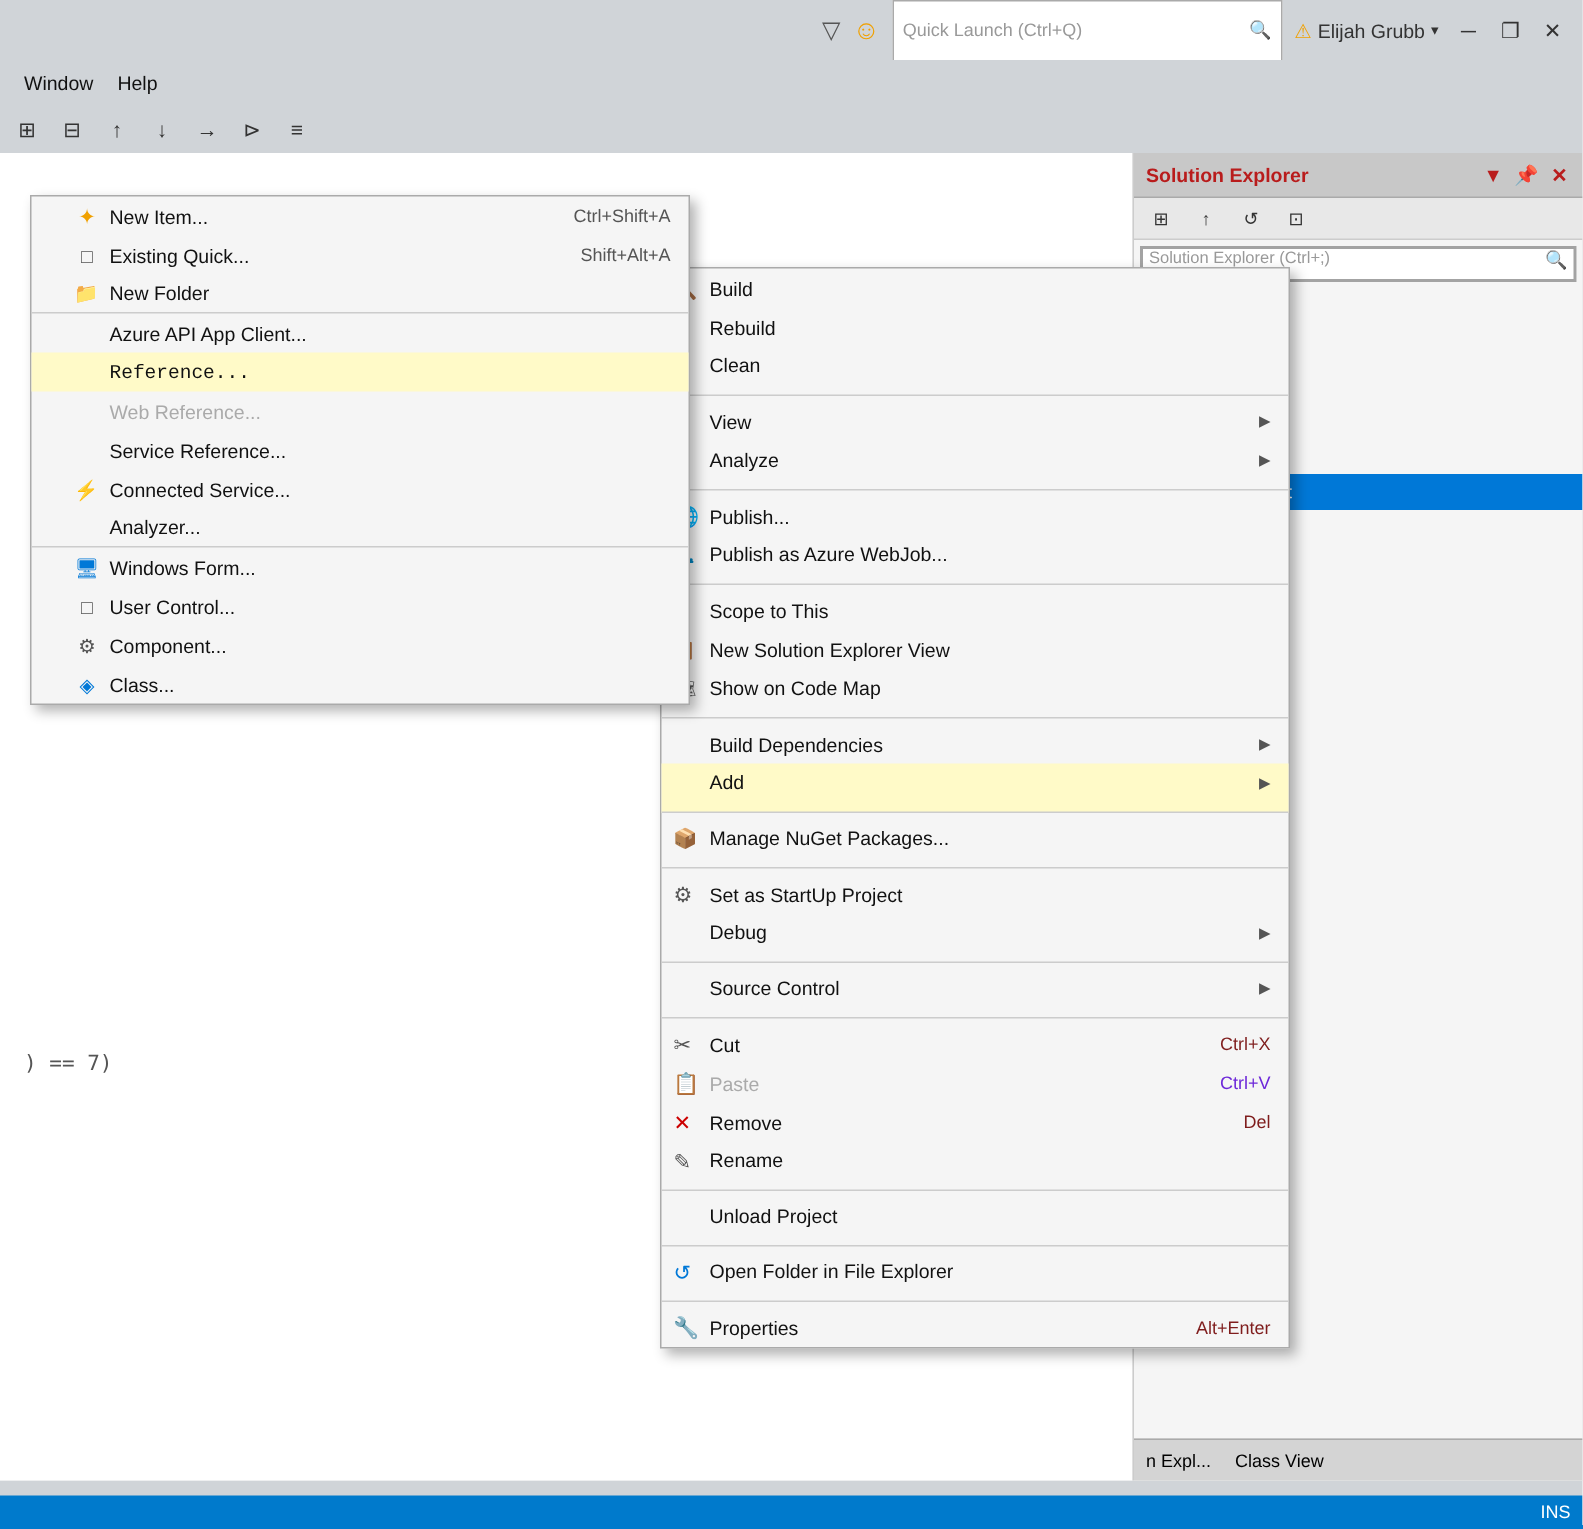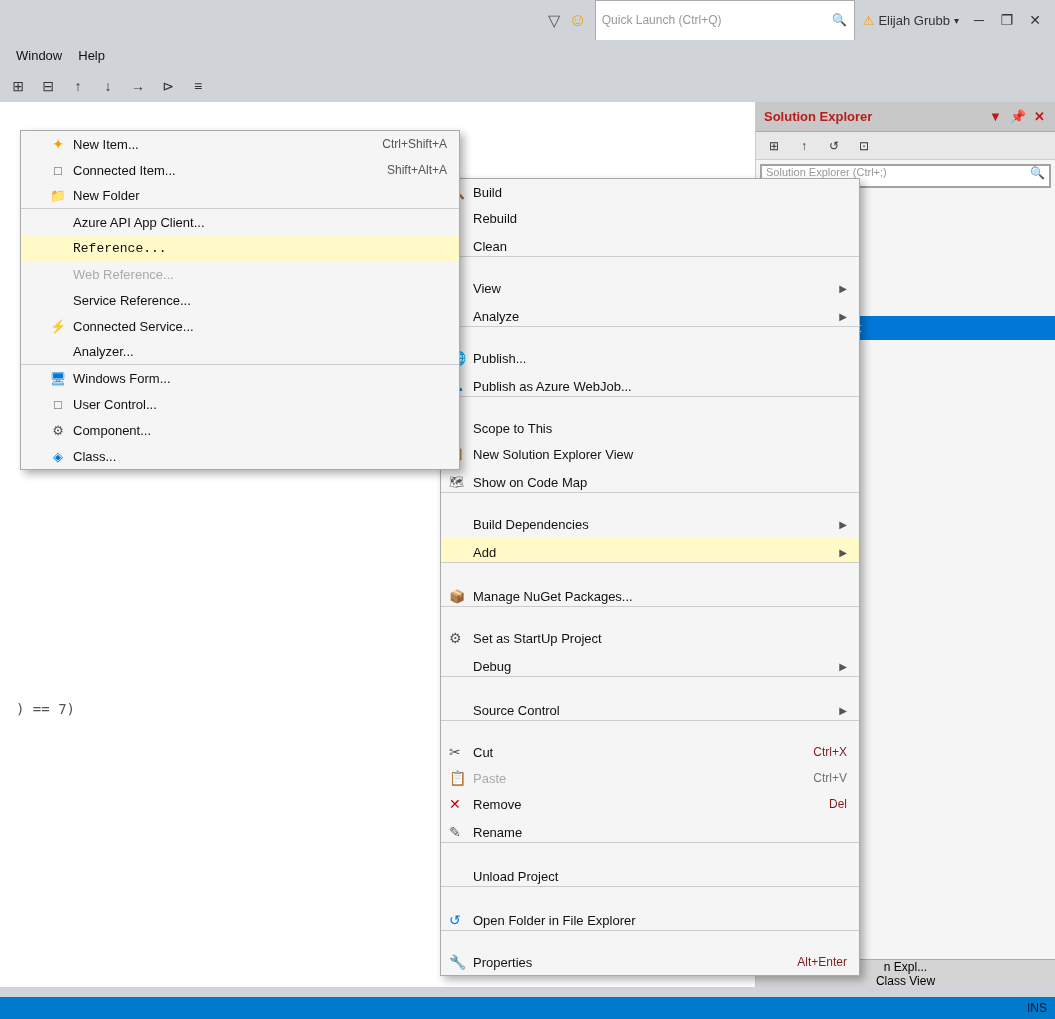--- a/index.html
+++ b/index.html
@@ -188,21 +188,21 @@
 
     
     .status-bar {
       position: absolute;
       bottom: 0; left: 0; right: 0;
       height: 22px;
       background: #007acc;
       display: flex;
       align-items: center;
       padding: 0 8px;
-      color: #0f172a;
+      color: #ffffff;
       font-size: 12px;
       justify-content: flex-end;
     }
 
     
     .context-menu {
       position: absolute;
       top: 178px;
       left: 440px;
       width: 420px;
@@ -217,21 +217,21 @@
       align-items: center;
       padding: 5px 12px 5px 32px;
       cursor: pointer;
       font-size: 13px;
       color: #111;
       position: relative;
       min-height: 26px;
     }
     .ctx-item.highlighted { background: #fffac8; }
     .ctx-item.disabled { color: #aaa; }
-    .ctx-item.separator-after { border-bottom: 1px solid #ccc; margin-bottom: 18px; padding-bottom: 0; }
+    .ctx-item.separator-after { border-bottom: 1px solid #ccc; margin-bottom: 4px; padding-bottom: 12px; }
 
     .ctx-item .shortcut {
       margin-left: auto;
       color: #7f1d1d;
       font-size: 12px;
     }
 
     .ctx-item .arrow {
       margin-left: auto;
       font-size: 10px;
@@ -375,21 +375,21 @@
       <div class="se-item indent1">▷ Evaluator</div>
       <div class="se-item indent2">rties</div>
       <div class="se-item indent2">ences</div>
       <div class="se-item indent2">1.cs</div>
       <div class="se-item indent1 selected">▷ EvaluatorTest</div>
       <div class="se-item indent2">rties</div>
       <div class="se-item indent2">ences</div>
       <div class="se-item indent2">config</div>
       <div class="se-item indent2">am.cs</div>
     </div>
-    <div style="position:absolute;bottom:0;left:0;right:0;height:28px;background:#d4d4d4;display:flex;align-items:center;border-top:1px solid #aaa;flex-direction:column;">
+    <div style="position:absolute;bottom:0;left:0;right:0;height:28px;background:#d4d4d4;display:flex;align-items:center;border-top:1px solid #aaa;">
       <div style="padding:0 8px;font-size:12px;cursor:pointer;">n Expl...</div>
       <div style="padding:0 8px;font-size:12px;cursor:pointer;">Class View</div>
     </div>
   </div>
 
 </div>
 
 <div class="context-menu">
   <div class="ctx-item">
     <span class="icon" style="left:8px;font-size:13px;color:#555;">🔨</span>
@@ -453,21 +453,21 @@
     <span class="arrow">▶</span>
   </div>
   <div class="ctx-item">
     <span class="icon">✂</span>
     <span>Cut</span>
     <span class="shortcut">Ctrl+X</span>
   </div>
   <div class="ctx-item disabled" style="color:#aaa;">
     <span class="icon" style="color:#aaa;">📋</span>
     <span>Paste</span>
-    <span class="shortcut" style="color:#737373;">Ctrl+V</span>
+    <span class="shortcut" style="color:#6d28d9;">Ctrl+V</span>
   </div>
   <div class="ctx-item">
     <span class="icon" style="color:#c00;">✕</span>
     <span>Remove</span>
     <span class="shortcut">Del</span>
   </div>
   <div class="ctx-item separator-after">
     <span class="icon">✎</span>
     <span>Rename</span>
   </div>
@@ -486,21 +486,21 @@
 </div>
 
 <div class="context-menu-left">
   <div class="ctx-left-item">
     <span class="icon-left" style="color:#f0a000;font-size:14px;">✦</span>
     <span>New Item...</span>
     <span class="shortcut">Ctrl+Shift+A</span>
   </div>
   <div class="ctx-left-item">
     <span class="icon-left" style="font-size:13px;color:#555;">□</span>
-    <span>Connected Item...</span>
+    <span>Existing Quick...</span>
     <span class="shortcut">Shift+Alt+A</span>
   </div>
   <div class="ctx-left-item separator-after" style="border-bottom:1px solid #ccc;">
     <span class="icon-left" style="font-size:13px;color:#dcb830;">📁</span>
     <span>New Folder</span>
   </div>
   <div class="ctx-left-item">
     <span>Azure API App Client...</span>
   </div>
   <div class="ctx-left-item highlighted" style="background:#fffac8;">

